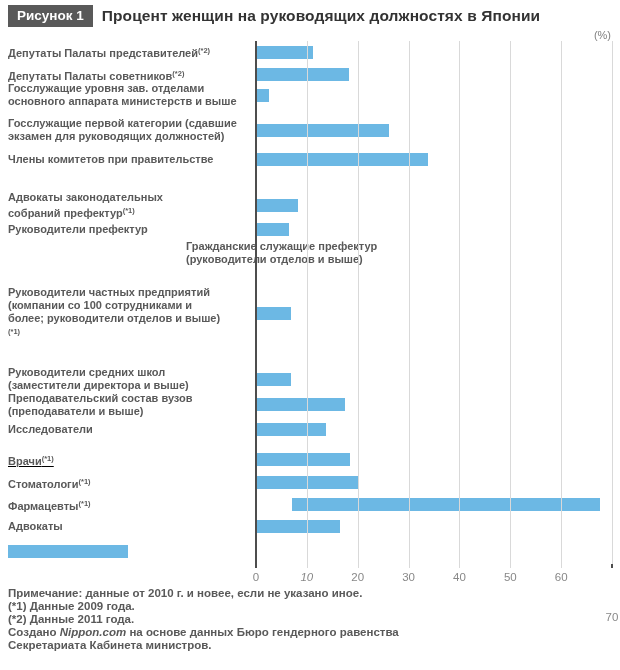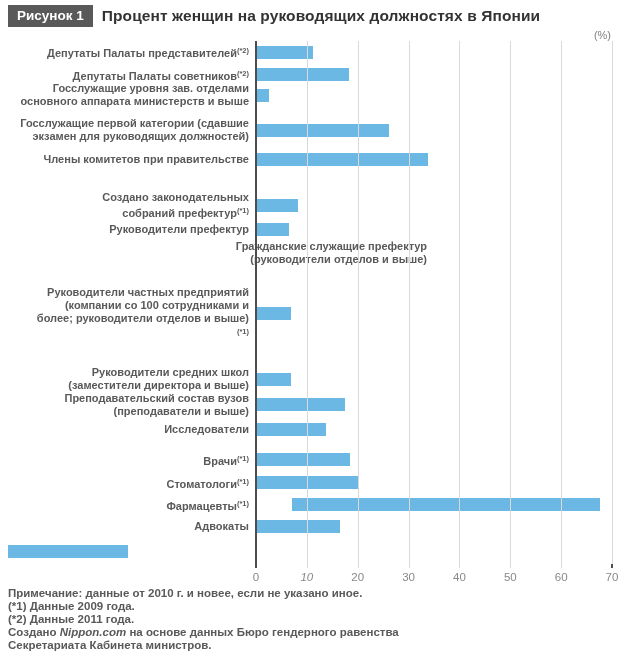--- a/index.html
+++ b/index.html
@@ -20,21 +20,21 @@
   .chart { position:relative; padding-bottom:20px; }
   .grid { position:absolute; left:248px; right:0; top:0; bottom:20px; z-index:2; pointer-events:none; }
   .gridline { position:absolute; top:0; height:calc(100% + 4px); width:1px; background:#d9d9d9; }
   .axisline { position:absolute; top:0; height:100%; width:2px; margin-left:-1px; background:#4d4d4d; }
   .tick { position:absolute; top:100%; height:4px; width:2px; margin-left:-1px; background:#4d4d4d; }
   .xaxis { position:absolute; left:248px; right:0; bottom:0; height:14px; }
   .ticklbl { position:absolute; top:1px; transform:translateX(-50%); font-size:11.5px; color:#888888; }
 
   .rows { position:relative; z-index:1; }
   .row { display:flex; align-items:center; }
-  .row-label { width:248px; padding-right:7px; text-align:right; color:#595959;
+  .row-label { width:248px; padding-right:7px; color:#595959;
     font-weight:bold; font-size:11px; line-height:13px; }
   .lbl-line { display:block; }
   .lbl-line sup { font-size:7.5px; vertical-align:4px; }
   .bar-cell { flex:1; display:flex; align-items:center; height:100%; }
   .bar { height:13px; }
 
   
   .footer { position:relative; margin-top:3px; }
   .notes { max-width:452px; color:#595959; font-weight:bold; font-size:11.5px; line-height:13px; }
 </style>
@@ -101,21 +101,21 @@
         <div class="row" style="height: 24px; margin-top: 4px;">
           <div class="row-label">
             <span class="lbl-line">Члены комитетов при правительстве</span>
           </div>
           <div class="bar-cell">
             <div class="bar" style="width: 48.2857%; background: rgb(108, 184, 228);"></div>
           </div>
         </div>
         <div class="row" style="height: 26px; margin-top: 21px;">
           <div class="row-label">
-            <span class="lbl-line">Создано законодательных</span>
+            <span class="lbl-line">Адвокаты законодательных</span>
             <span class="lbl-line">собраний префектур<sup>(*1)</sup></span>
           </div>
           <div class="bar-cell">
             <div class="bar" style="width: 11.7143%; background: rgb(108, 184, 228);"></div>
           </div>
         </div>
         <div class="row" style="height: 22px;">
           <div class="row-label">
             <span class="lbl-line">Руководители префектур</span>
           </div>
@@ -162,21 +162,21 @@
           </div>
         </div>
         <div class="row" style="height: 25px;">
           <div class="row-label">
             <span class="lbl-line">Исследователи</span>
           </div>
           <div class="bar-cell">
             <div class="bar" style="width: 19.7143%; background: rgb(108, 184, 228);"></div>
           </div>
         </div>
-        <div class="row" style="height: 23px; margin-top: 6px;">
+        <div class="row" style="height: 23px; margin-top: 6px; text-decoration: underline;">
           <div class="row-label">
             <span class="lbl-line">Врачи<sup>(*1)</sup></span>
           </div>
           <div class="bar-cell">
             <div class="bar" style="width: 26.2857%; background: rgb(108, 184, 228);"></div>
           </div>
         </div>
         <div class="row" style="height: 23px;">
           <div class="row-label">
             <span class="lbl-line">Стоматологи<sup>(*1)</sup></span>
@@ -208,21 +208,21 @@
         </div>
       </div>
     <div class="xaxis">
         <div class="ticklbl" style="left: 0%;">0</div>
         <div class="ticklbl" style="left: 14.2857%; font-style: italic;">10</div>
         <div class="ticklbl" style="left: 28.5714%;">20</div>
         <div class="ticklbl" style="left: 42.8571%;">30</div>
         <div class="ticklbl" style="left: 57.1429%;">40</div>
         <div class="ticklbl" style="left: 71.4286%; text-align: right;">50</div>
         <div class="ticklbl" style="left: 85.7143%;">60</div>
-        <div class="ticklbl" style="left: 100%;">70</div>
+        <div class="ticklbl" style="left: 100%; margin-top: 40px;">70</div>
       </div>
   </div>
 
   <div class="footer">
     <div class="notes">
       <div>Примечание: данные от 2010 г. и новее, если не указано иное.</div>
       <div>(*1) Данные 2009 года.</div>
       <div>(*2) Данные 2011 года.</div>
       <div><span>Создано </span><i>Nippon.com</i><span> на основе данных Бюро гендерного равенства Секретариата Кабинета министров.</span></div>
     </div>

